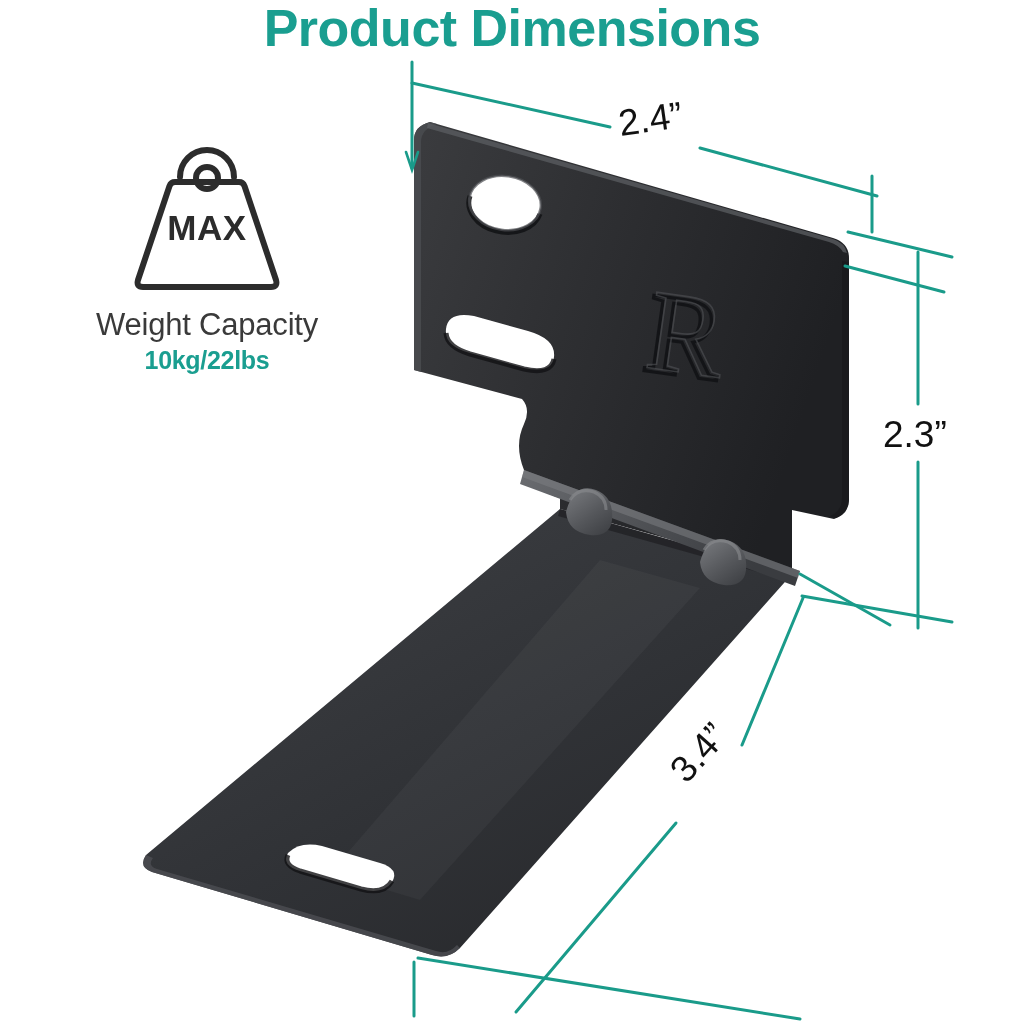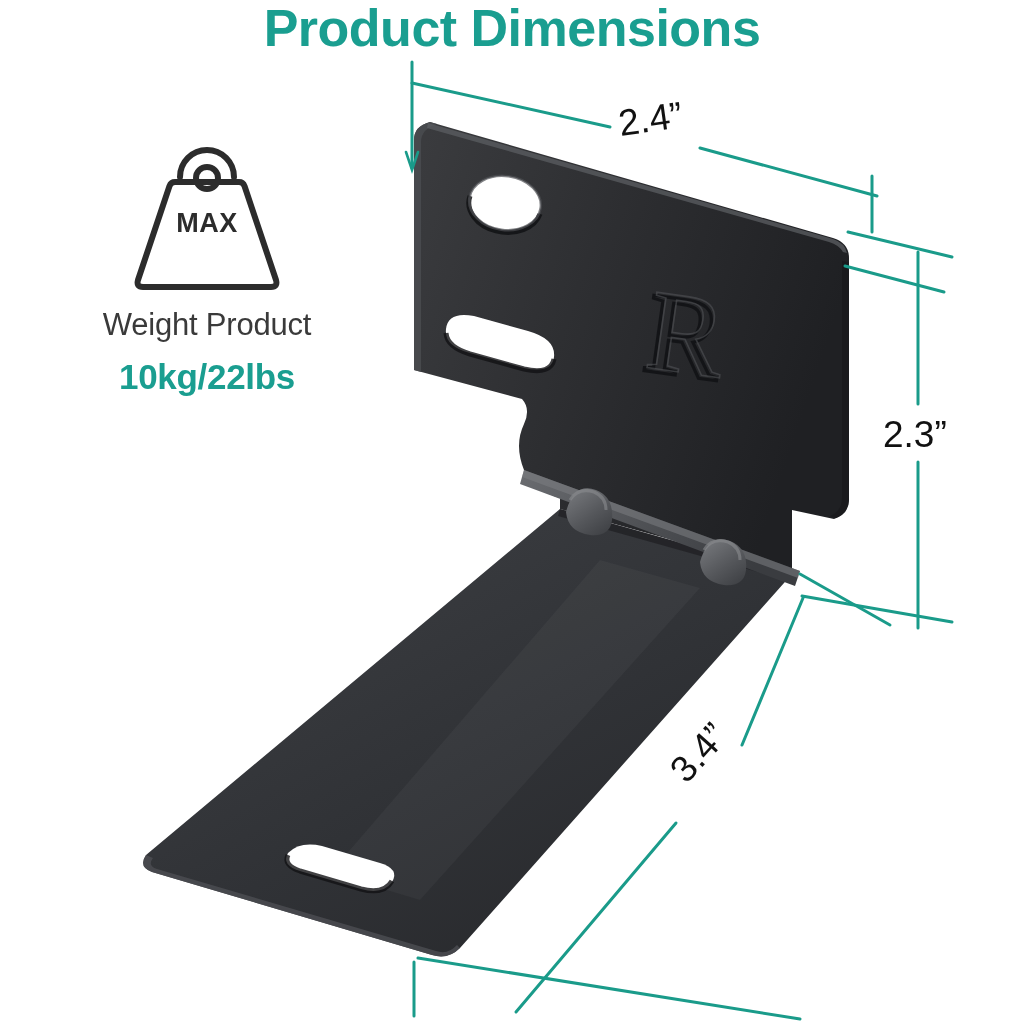--- a/index.html
+++ b/index.html
@@ -48,35 +48,35 @@
     position: relative;
     width: 290px;
     height: 155px;
   }
   .max-label {
     position: absolute;
     left: 0;
     top: 68px;
     width: 290px;
     text-align: center;
-    font-size: 27px;
+    font-size: 35px;
     font-weight: bold;
     color: #2c2c2c;
     letter-spacing: 0.5px;
   }
   .cap-title {
     margin-top: 12px;
     font-size: 31px;
     color: #3a3a3a;
     font-weight: normal;
     letter-spacing: -0.2px;
   }
   .cap-value {
-    margin-top: 14px;
-    font-size: 35px;
+    margin-top: 3px;
+    font-size: 25px;
     font-weight: bold;
     color: #1a9e90;
     letter-spacing: -0.3px;
   }
 
   
   .dim-label {
     position: absolute;
     color: #111111;
     font-size: 37px;
@@ -123,21 +123,21 @@
     <div class="weight-icon-wrap">
       <svg viewBox="0 0 290 155" width="290" height="155" aria-hidden="true">
 
         <path d="M118 37 A 27 27 0 0 1 172 37" fill="none" stroke="#2c2c2c" stroke-width="6" stroke-linecap="round"></path>
         <circle cx="145" cy="38" r="11" fill="none" stroke="#2c2c2c" stroke-width="6"></circle>
 
         <path d="M113 42 L177 42 Q181 42 182.5 46 L214 140 Q216 147 209 147 L81 147 Q74 147 76 140 L107.5 46 Q109 42 113 42 Z" fill="none" stroke="#2c2c2c" stroke-width="6" stroke-linejoin="round"></path>
       </svg>
       <div class="max-label">MAX</div>
     </div>
-    <div class="cap-title">Weight Product</div>
+    <div class="cap-title">Weight Capacity</div>
     <div class="cap-value">10kg/22lbs</div>
   </div>
 
   <svg class="layer" viewBox="0 0 1024 1024">
     <defs>
       <linearGradient id="gVert" x1="0" y1="0" x2="1" y2="0.35">
         <stop offset="0%" stop-color="#3b3c3f"></stop>
         <stop offset="45%" stop-color="#2e2f32"></stop>
         <stop offset="100%" stop-color="#1f2023"></stop>
       </linearGradient>

